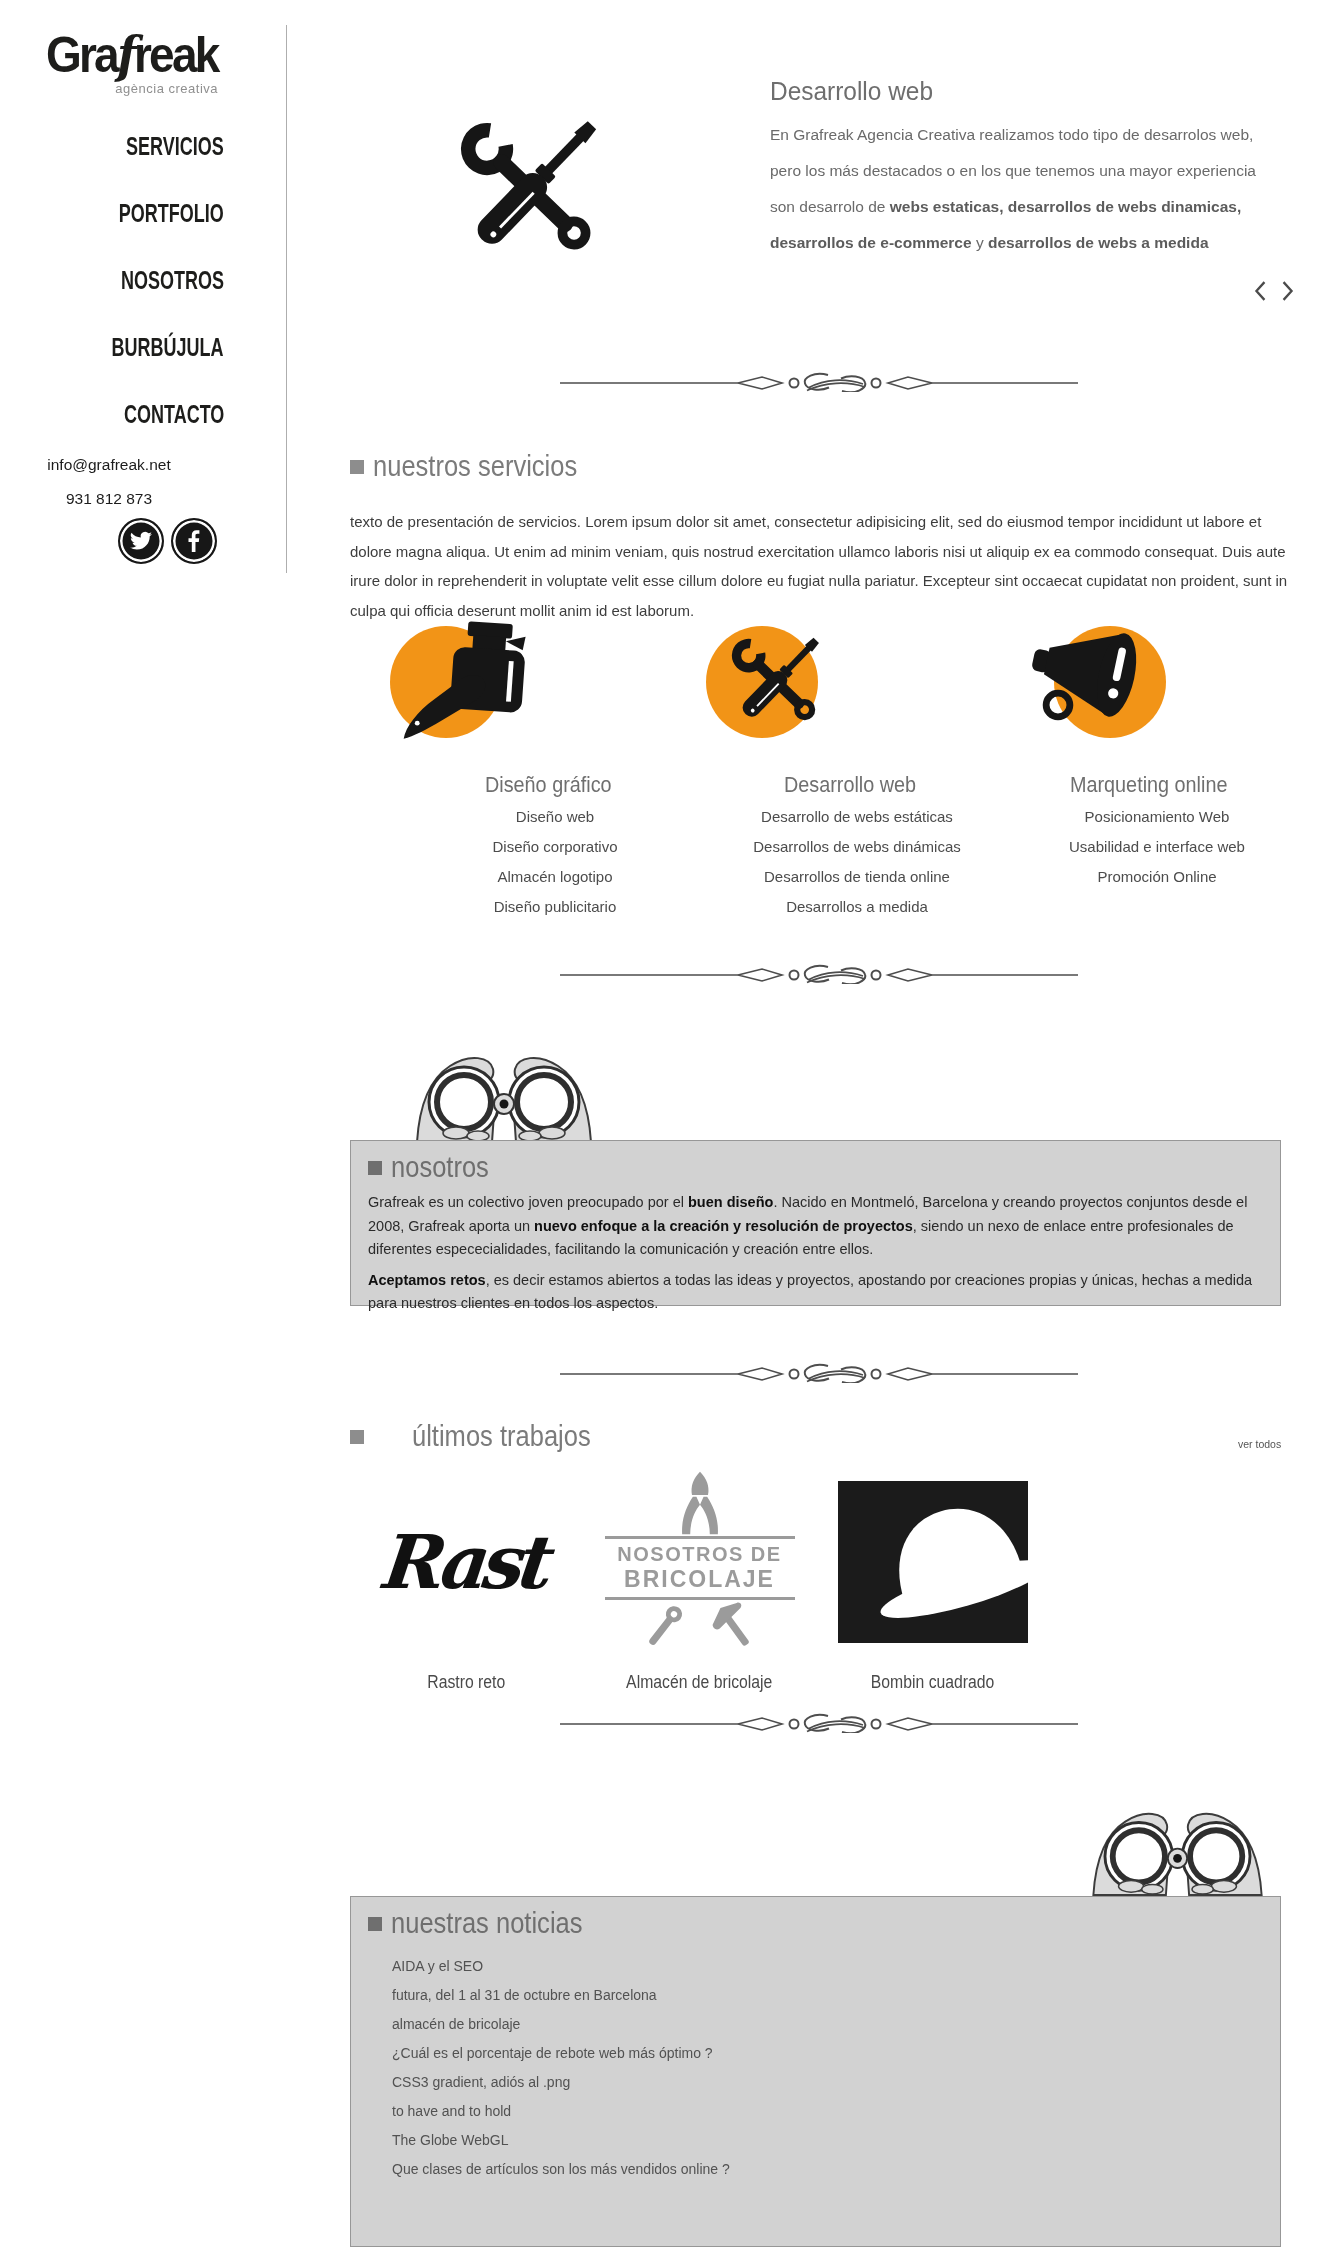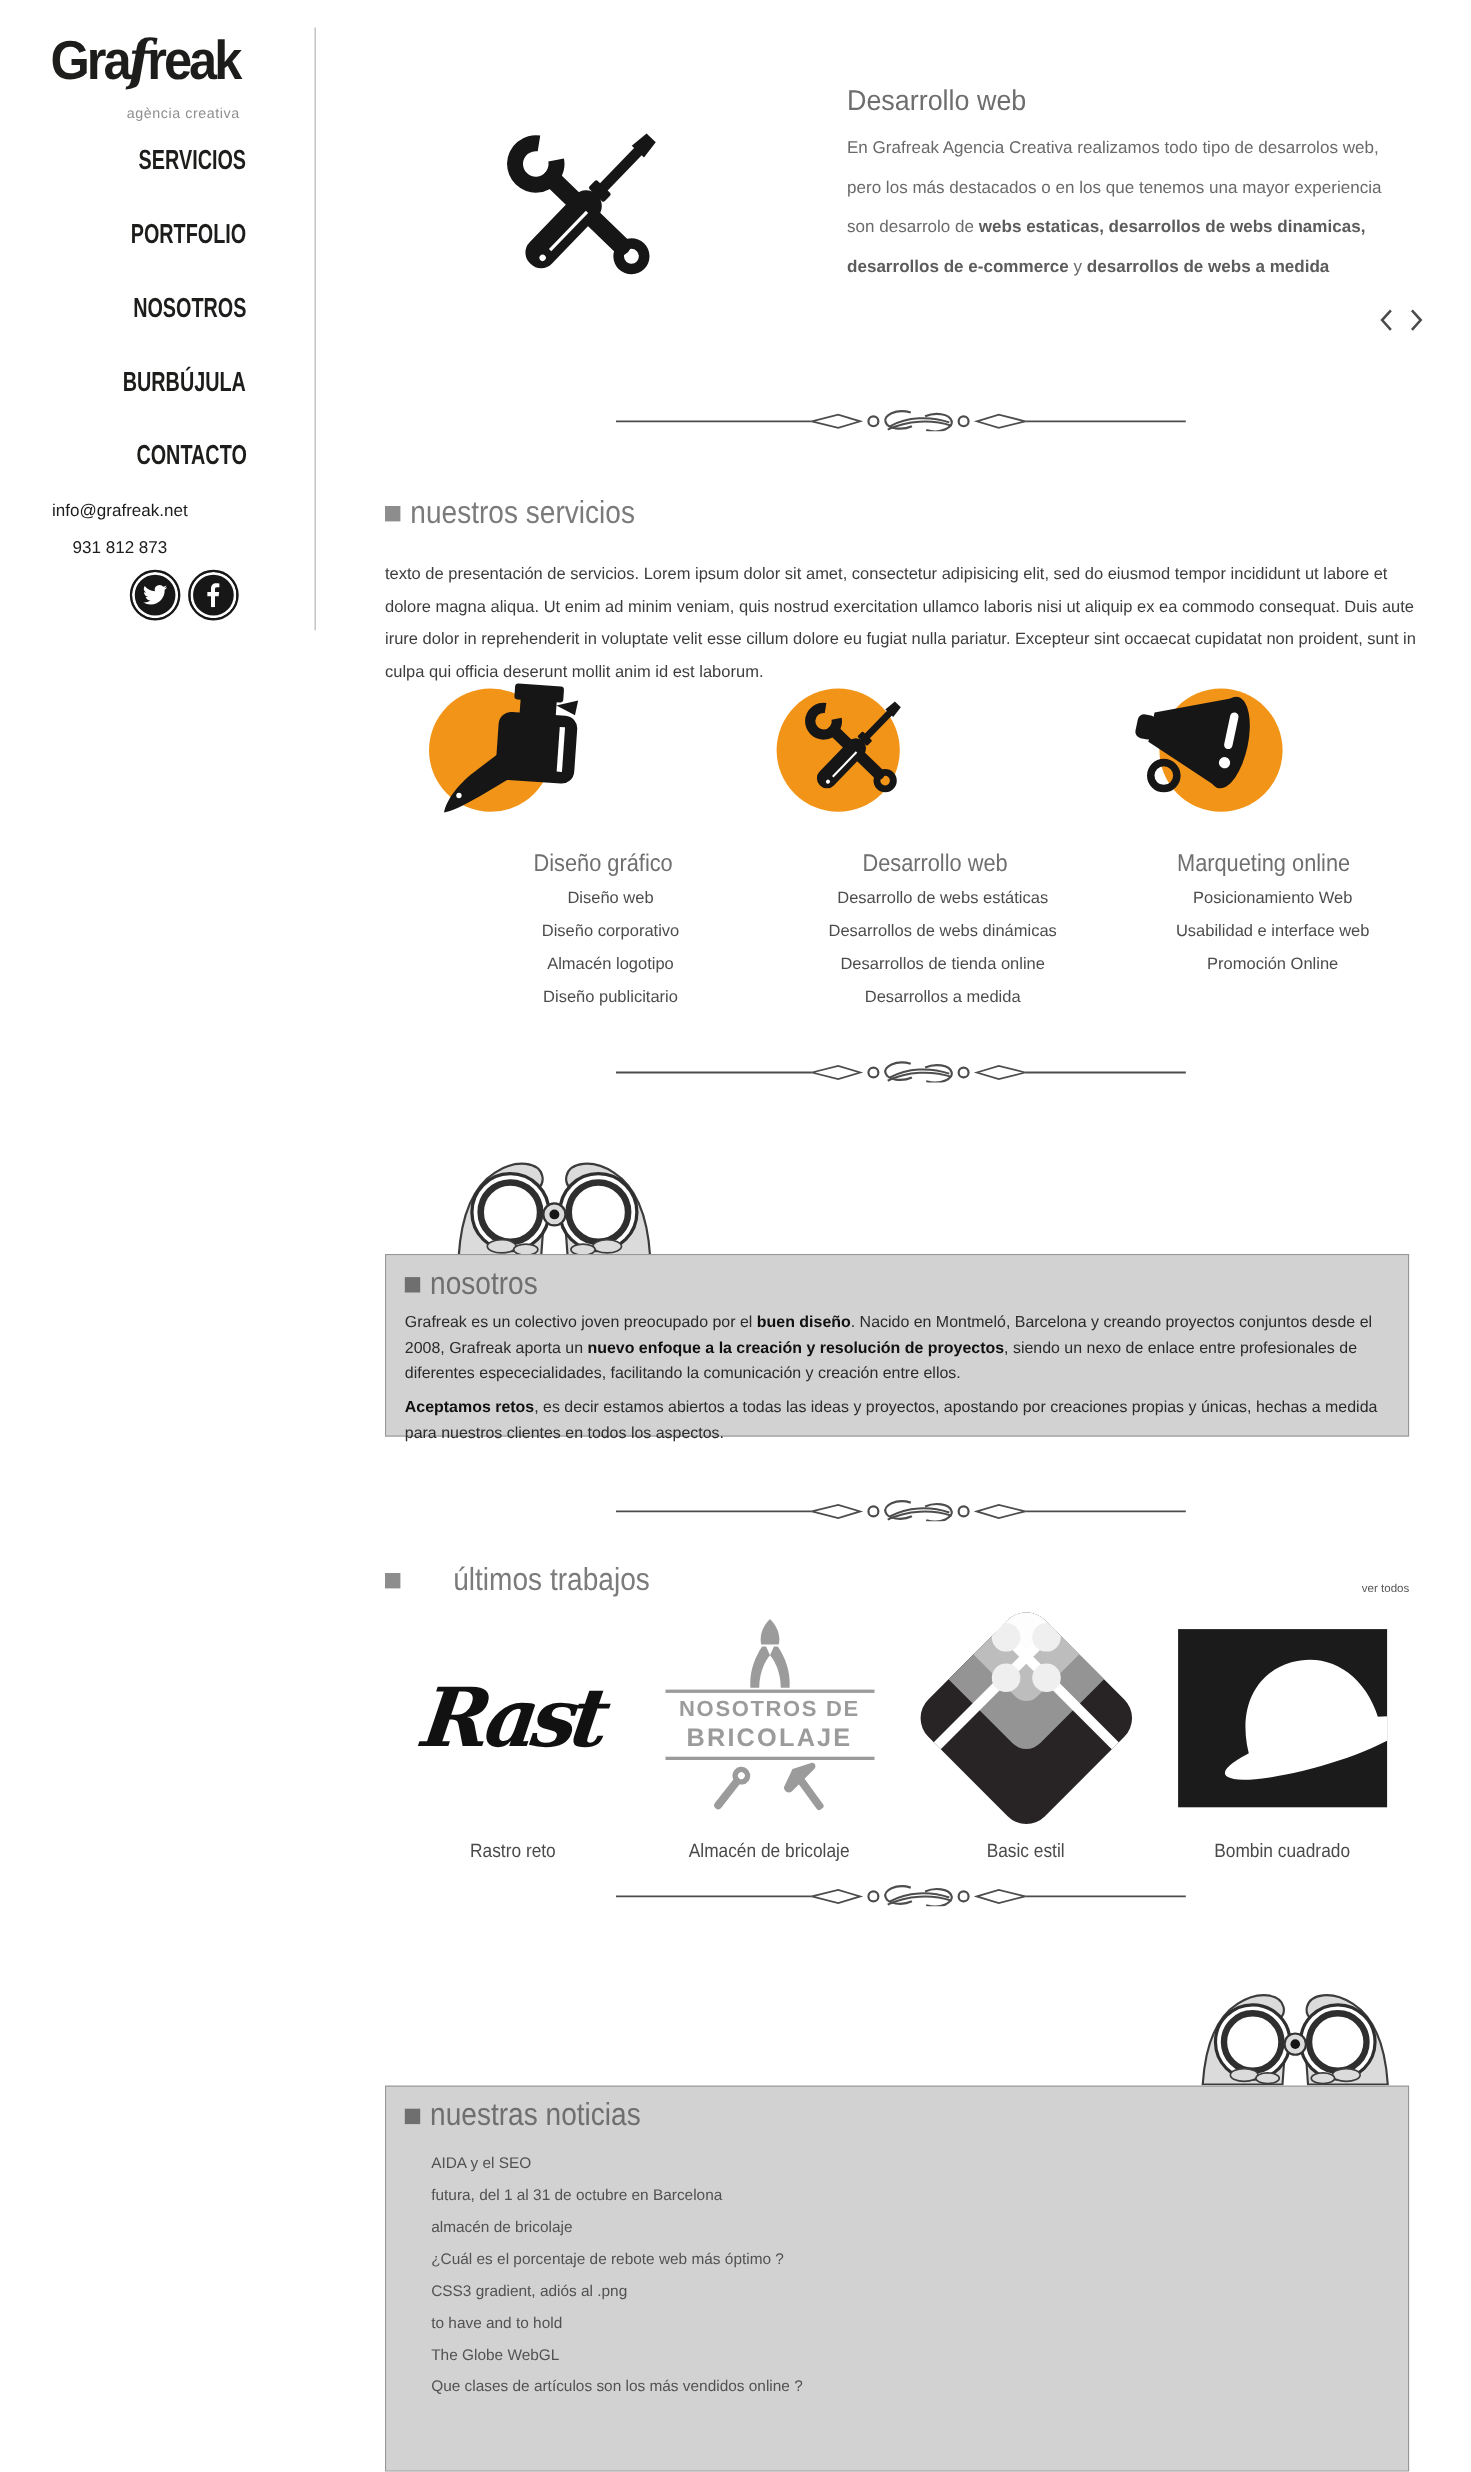--- a/index.html
+++ b/index.html
@@ -4,21 +4,21 @@
 <style>
   html,body{margin:0;padding:0;background:#fff;}
   .page{position:relative;width:1337px;height:2247px;overflow:hidden;background:#fff;
         font-family:"Liberation Sans",sans-serif;color:#333;}
 
   
   .logo-block{position:absolute;top:30px;left:0;width:218px;text-align:right;line-height:1;}
   .logo-title{font-size:50px;font-weight:bold;color:#1d1d1b;letter-spacing:-3px;display:inline-block;
               transform:scaleX(.92);transform-origin:right center;}
   .logo-title .fscript{font-family:"DejaVu Serif",serif;font-style:italic;}
-  .logo-sub{font-size:13px;color:#8f8f8f;margin-top:16px;letter-spacing:.5px;padding-left:20px;}
+  .logo-sub{font-size:13px;color:#8f8f8f;margin-top:2px;letter-spacing:.5px;padding-left:20px;}
   .side-nav{position:absolute;top:120px;left:0;width:212px;list-style:none;margin:12px;padding:0;text-align:right;}
   .side-nav li{height:24px;margin-bottom:43px;}
   .side-nav .nv{display:inline-block;font-size:25px;font-weight:bold;color:#1d1d1b;letter-spacing:0;
                 transform:scaleX(.72);transform-origin:right center;white-space:nowrap;cursor:pointer;}
   .contact{position:absolute;top:456px;left:0;width:218px;text-align:center;font-size:15.5px;color:#1c1c1c;}
   .contact .phone{margin-top:16px;}
   .socials{position:absolute;top:518px;left:118px;display:flex;gap:7px;}
   .soc{width:42px;height:42px;border-radius:50%;background:#171717;border:2px solid #171717;
        box-shadow:inset 0 0 0 2.5px #fff;display:flex;align-items:center;justify-content:center;cursor:pointer;}
   .vrule{position:absolute;left:286px;top:25px;width:1px;height:548px;background:#aeaeae;}
@@ -362,38 +362,20 @@
             <g transform="rotate(-36 118 30)">
               <rect x="114" y="12" width="8" height="42" rx="3"></rect>
               <path d="M100 14 L118 4 L136 10 C140 11 140 16 136 17 L104 22 C99 22 98 17 100 14 Z"></path>
             </g>
           </svg>
         </div>
       </div>
       <span class="wtitle">Almacén de bricolaje</span>
     </div>
 
-    <div class="work">
-      <div class="thumb">
-        <div class="be-wrap">
-          <div class="be">
-            <div class="l2"></div>
-              <div class="l3"></div>
-              <div class="l4"></div>
-            <div class="xh"></div>
-              <div class="xv"></div>
-            <div class="dot" style="left:23px;top:-3px"></div>
-            <div class="dot" style="left:-3px;top:23px"></div>
-            <div class="dot" style="left:49px;top:23px"></div>
-            <div class="dot" style="left:23px;top:49px"></div>
-          </div>
-        </div>
-      </div>
-      <span class="wtitle">Basic estil</span>
-    </div>
 
     <div class="work">
       <div class="thumb">
         <div class="bomb">
           <svg width="210" height="150" viewBox="0 0 200 150">
             <g transform="rotate(-16 100 80)" fill="#fff">
               <path d="M40 100 C38 52 64 22 100 22 C136 22 164 52 162 100 Z"></path>
               <ellipse cx="100" cy="103" rx="86" ry="17"></ellipse>
             </g>
           </svg>

